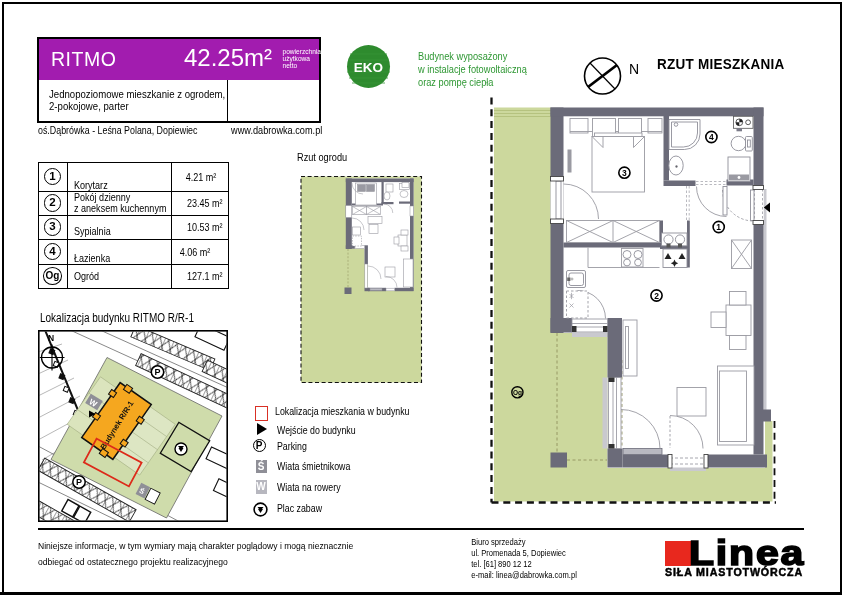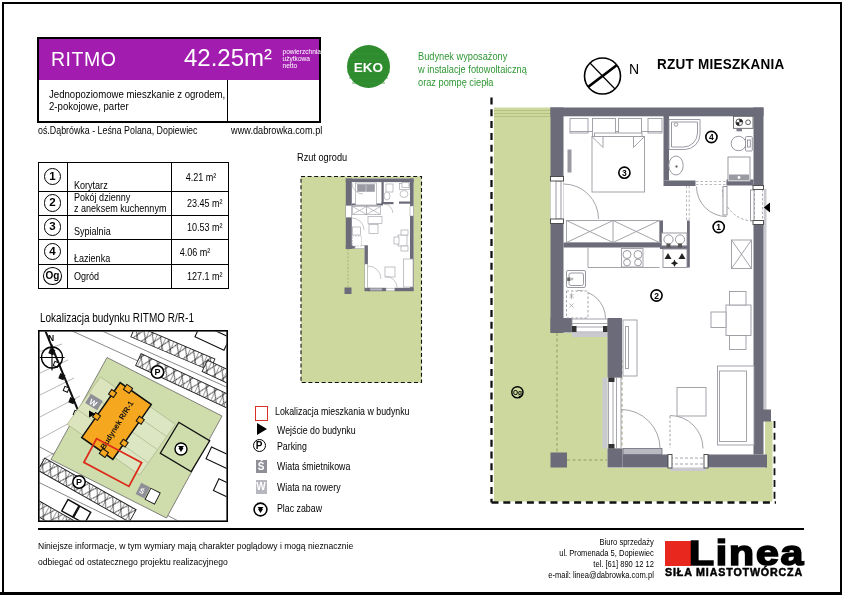--- a/index.html
+++ b/index.html
@@ -103,21 +103,21 @@
 <div class="abs" style="left:255.5px;top:480px;width:11px;height:13.5px;background:#b7b7bf;color:#fff;text-align:center;line-height:13.5px;font-size:10px;font-weight:bold;">W</div>
 <div class="abs" style="left:277px;top:481px;font-size:11px;"><span class="c">Wiata na rowery</span></div>
 <svg class="abs" style="left:252.5px;top:501.5px;" width="15" height="15" viewBox="0 0 15 15">
   <circle cx="7.5" cy="7.5" r="6.4" fill="none" stroke="#000" stroke-width="1.6"></circle>
   <path d="M4.5,5 L10.5,5 L9,7 L10,7 L7.5,11 L5,7 L6,7 Z" fill="#000"></path>
 </svg>
 <div class="abs" style="left:277px;top:502px;font-size:11px;"><span class="c">Plac zabaw</span></div>
 
 <div class="abs" style="left:38px;top:528px;width:766px;height:2px;background:#000;"></div>
 <div class="abs" style="left:38px;top:538px;font-size:9.3px;line-height:16px;"><span class="c" style="transform:scaleX(0.92);">Niniejsze informacje, w tym wymiary mają charakter poglądowy i mogą nieznacznie<br>odbiegać od ostatecznego projektu realizacyjnego</span></div>
-<div class="abs" style="left:454px;top:537px;width:200px;font-size:8.8px;line-height:11px;text-align:right;"><span class="cr" style="transform:scaleX(0.86);">Biuro sprzedaży<br>ul. Promenada 5, Dopiewiec<br>tel. [61] 890 12 12<br>e-mail: linea@dabrowka.com.pl</span></div>
+<div class="abs" style="left:454px;top:537px;width:200px;font-size:8.8px;line-height:11px;"><span class="cr" style="transform:scaleX(0.86);">Biuro sprzedaży<br>ul. Promenada 5, Dopiewiec<br>tel. [61] 890 12 12<br>e-mail: linea@dabrowka.com.pl</span></div>
 
 <div class="abs" style="left:664.5px;top:541px;width:26px;height:24.5px;background:#e8281e;"></div>
 <div class="abs" style="left:689px;top:533.5px;font-size:33px;font-weight:bold;letter-spacing:1.5px;transform:scale(1.24,1.05);transform-origin:left top;-webkit-text-stroke:1.6px #000;">Linea</div>
 <div class="abs" style="left:664.5px;top:566px;font-size:11.5px;font-weight:bold;letter-spacing:0.9px;transform:scaleX(0.93);transform-origin:left top;-webkit-text-stroke:0.5px #000;">SIŁA MIASTOTWÓRCZA</div>
 
 <svg class="abs" style="left:480px;top:90px;" width="302" height="422" viewBox="480 90 302 422">
 <g>
 
 <polygon points="494,107.5 551,107.5 551,333 607.5,333 607.5,468 765,468 765,421 772.5,421 772.5,501.5 494,501.5" fill="#ccd89d"></polygon>
 <g stroke="#aebd77" stroke-width="0.8">

